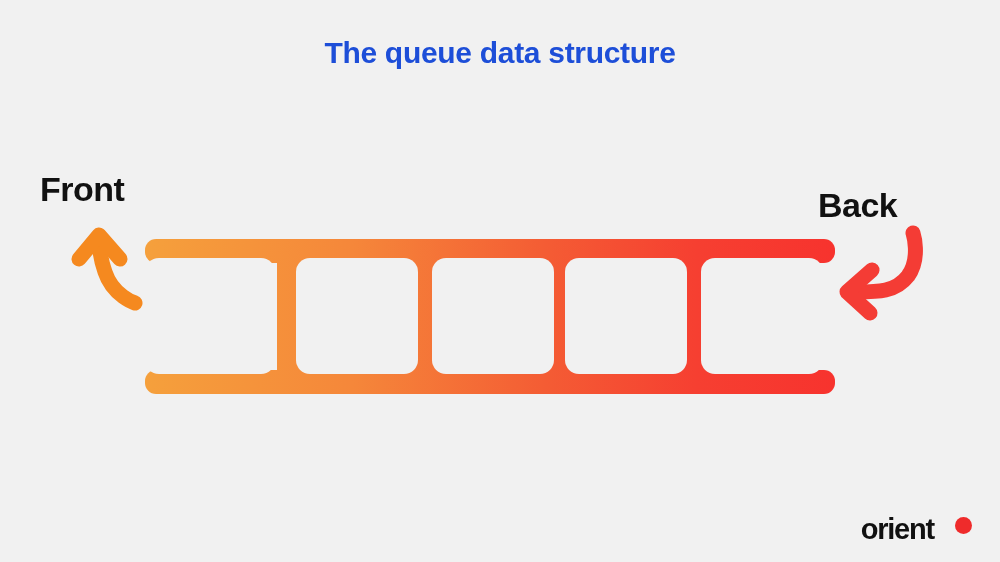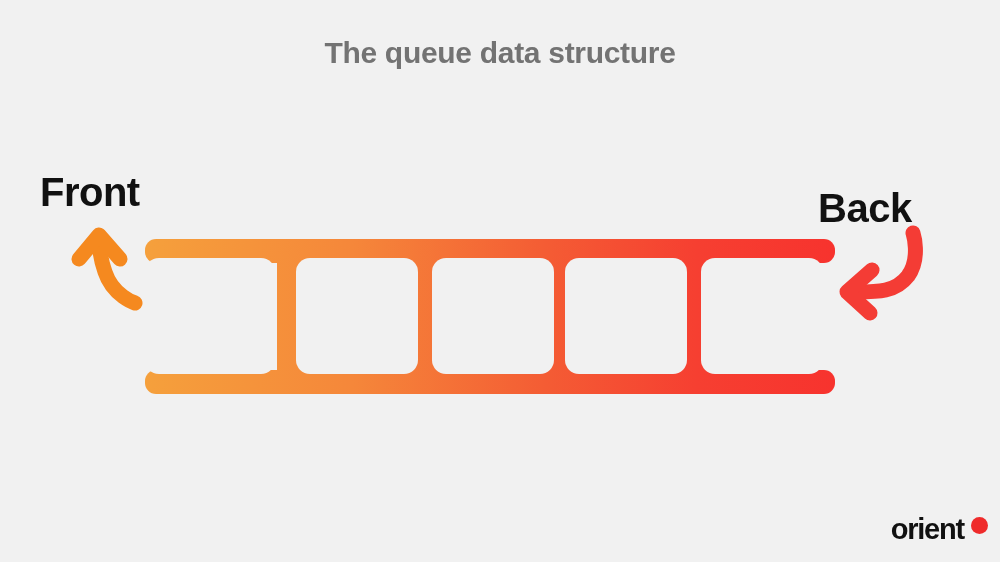--- a/index.html
+++ b/index.html
@@ -23,28 +23,28 @@
   
   .title {
     position: absolute;
     top: 36px;
     left: 0;
     width: 1000px;
     text-align: center;
     font-size: 30px;
     font-weight: 700;
     letter-spacing: -0.3px;
-    color: #737373;
+    color: #1d4ed8;
     font-family: "Liberation Sans", sans-serif;
   }
 
   
   .label {
     position: absolute;
-    font-size: 40px;
+    font-size: 34px;
     font-weight: 700;
     color: #111111;
     letter-spacing: -0.5px;
     line-height: 1;
     white-space: nowrap;
     font-family: "Liberation Sans", sans-serif;
   }
   .label-front { left: 40px;  top: 172px; }
   .label-back  { left: 818px; top: 188px; }
 
@@ -54,25 +54,25 @@
     left: 0;
     top: 0;
     width: 1000px;
     height: 562px;
     overflow: visible;
   }
 
   
   .logo {
     position: absolute;
-    right: 12px;
+    right: 28px;
     bottom: 18px;
     display: flex;
     align-items: center;
-    gap: 7px;
+    gap: 21px;
     text-align: center;
   }
   .logo-word {
     font-size: 29px;
     font-weight: 700;
     color: #111111;
     letter-spacing: -1.2px;
     font-family: "Liberation Sans", sans-serif;
     line-height: 1;
   }

